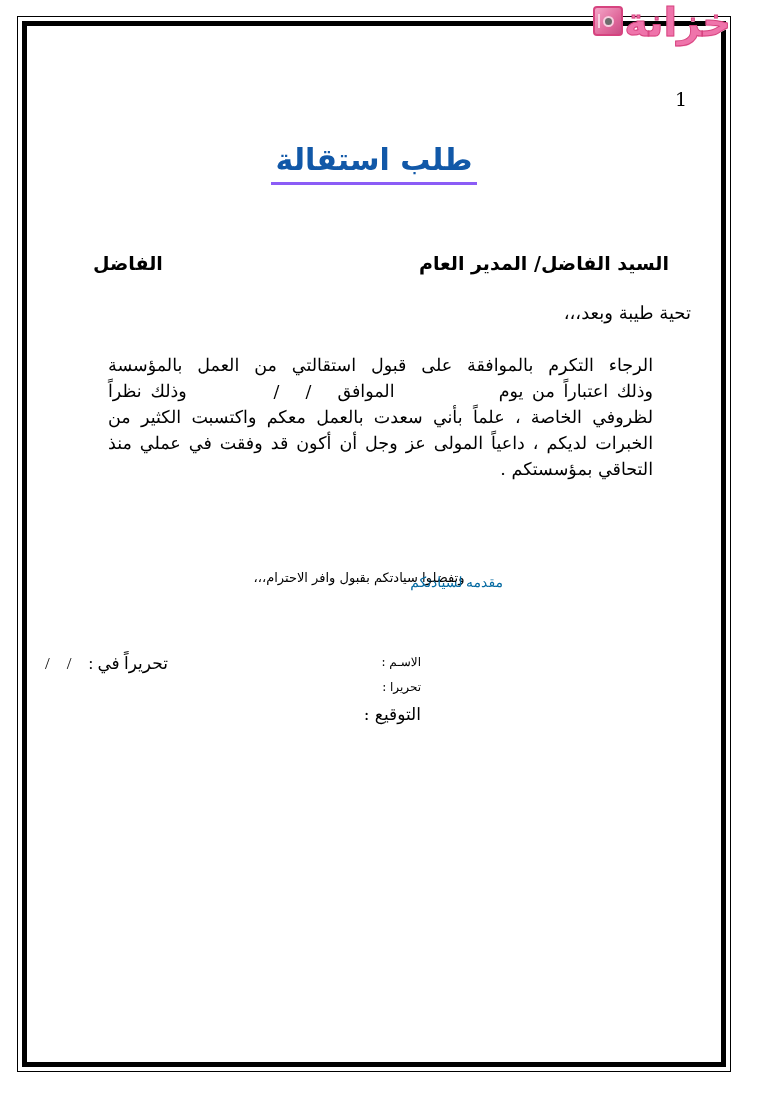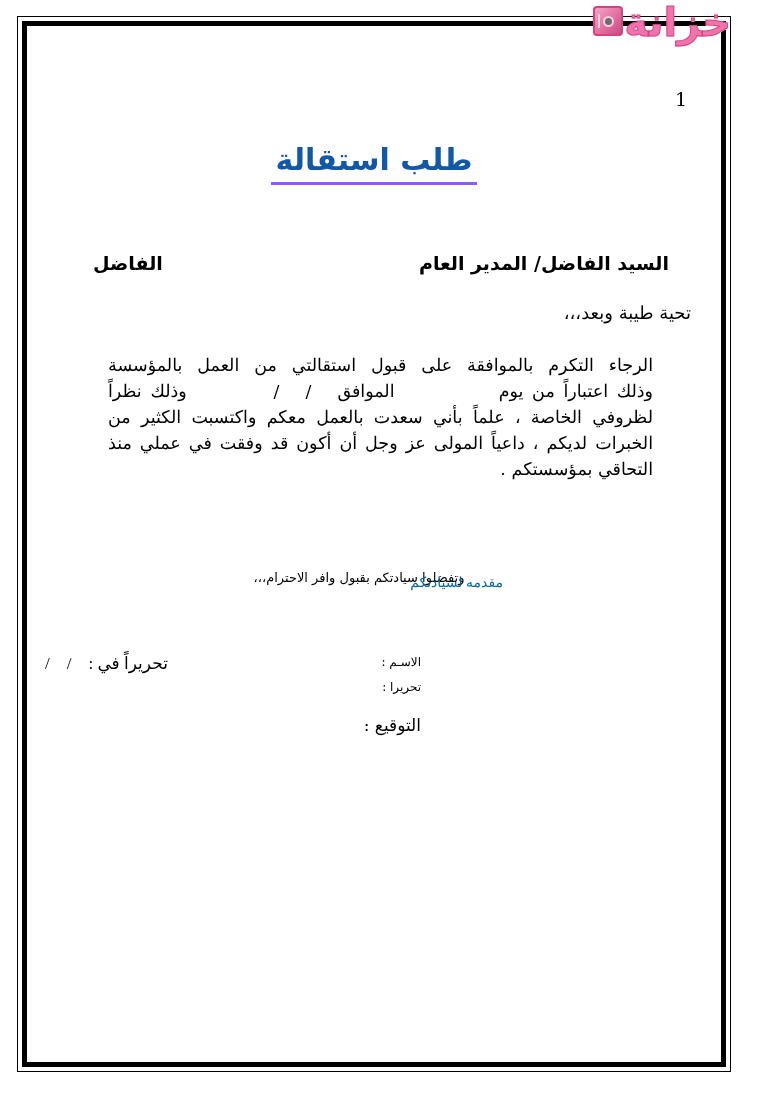--- a/index.html
+++ b/index.html
@@ -230,21 +230,20 @@
 
   .signature-row {
     position: absolute;
     top: 688px;
     right: 310px;
     font-family: "DejaVu Serif", "Liberation Serif", serif;
     font-size: 17px;
     color: #000;
     direction: rtl;
     white-space: pre;
-    margin-top: 11px;
   }
 </style>
 </head>
 <body>
 
 <div class="page-frame">
   <div class="page-frame-inner"></div>
 </div>
 
 <div class="logo-badge">

